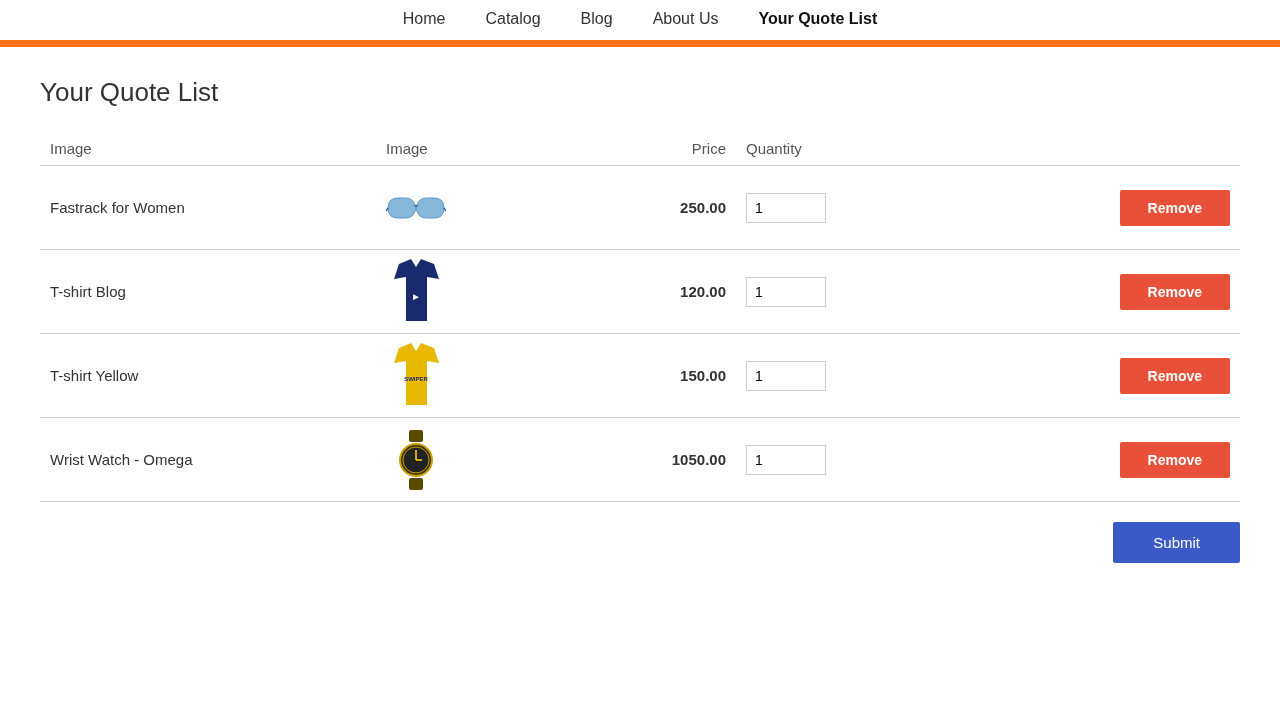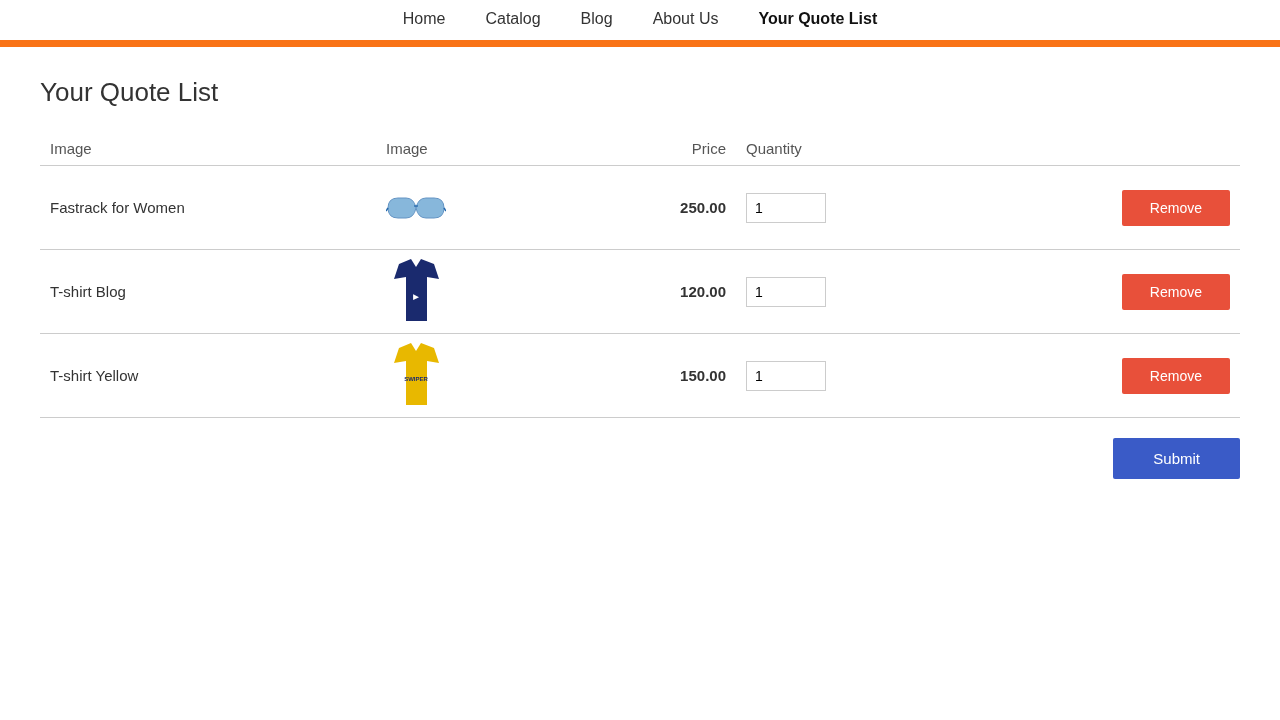--- a/index.html
+++ b/index.html
@@ -76,20 +76,21 @@
 
     
     .remove-btn {
       background-color: #e8503a;
       color: #fff;
       border: none;
       padding: 10px 28px;
       font-size: 14px;
       cursor: pointer;
       border-radius: 2px;
+      font-weight: bold;
     }
 
     
     .submit-row {
       display: flex;
       justify-content: flex-end;
       margin-top: 20px;
     }
     .submit-btn {
       background-color: #3a5bc7;
@@ -185,19 +186,41 @@
         </div>
       </td>
       <td class="col-price"><span class="price">150.00</span></td>
       <td class="col-qty">
         <input class="qty-input" type="text" value="1" style="">
       </td>
       <td class="col-action">
         <button class="remove-btn">Remove</button>
       </td>
     </tr>
+        <tr>
+      <td class="col-name">Wrist Watch - Omega</td>
+      <td class="col-image">
+        <div class="img-container">
+          <svg width="50" height="60" viewBox="0 0 50 60" xmlns="http://www.w3.org/2000/svg">
+        <rect x="18" y="0" width="14" height="12" rx="2" fill="#5a4a00"></rect>
+        <circle cx="25" cy="30" r="16" fill="#3a3000" stroke="#c8a000" stroke-width="2"></circle>
+        <circle cx="25" cy="30" r="13" fill="#222" stroke="#c8a000" stroke-width="1"></circle>
+        <line x1="25" y1="30" x2="25" y2="20" stroke="#ffd700" stroke-width="1.5"></line>
+        <line x1="25" y1="30" x2="31" y2="30" stroke="#ffd700" stroke-width="1.5"></line>
+        <rect x="18" y="48" width="14" height="12" rx="2" fill="#5a4a00"></rect>
+      </svg>
+        </div>
+      </td>
+      <td class="col-price"><span class="price">1050.00</span></td>
+      <td class="col-qty">
+        <input class="qty-input" type="text" value="1" style="">
+      </td>
+      <td class="col-action">
+        <button class="remove-btn">Remove</button>
+      </td>
+    </tr>
       </tbody>
   </table>
 
   <div class="submit-row">
     <button class="submit-btn">Submit</button>
   </div>
 </div>
 
 </body></html>

